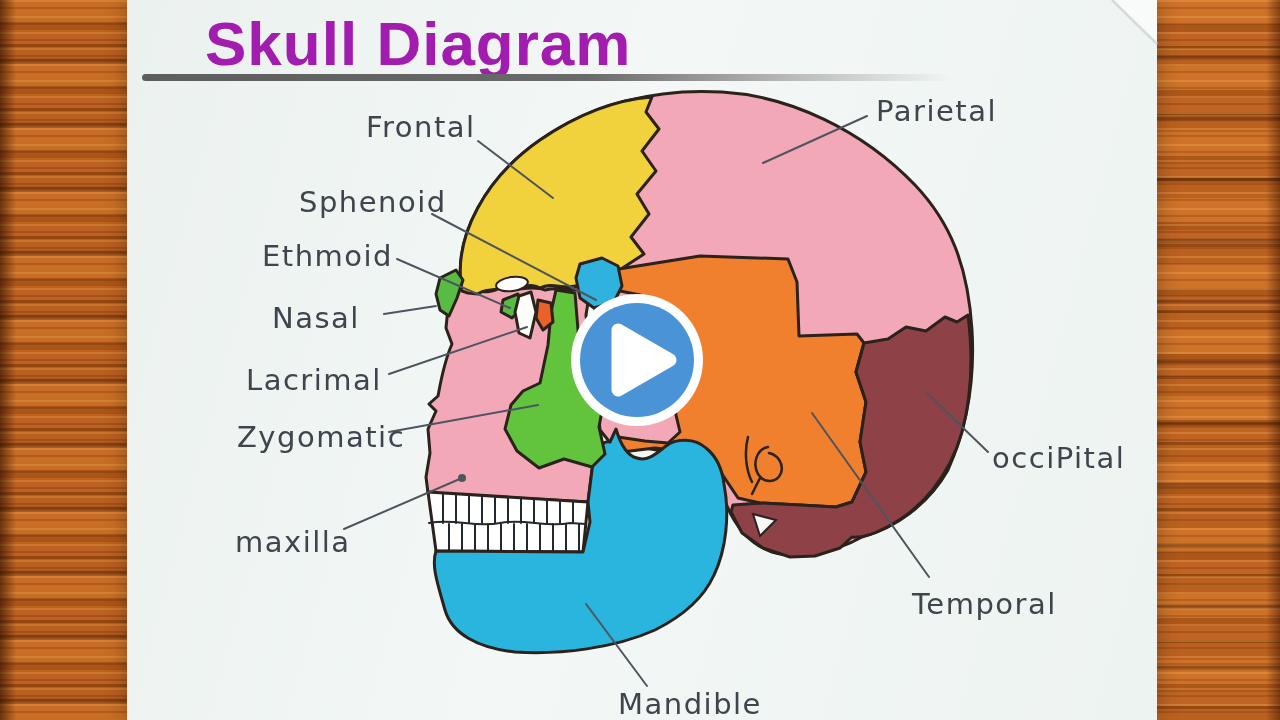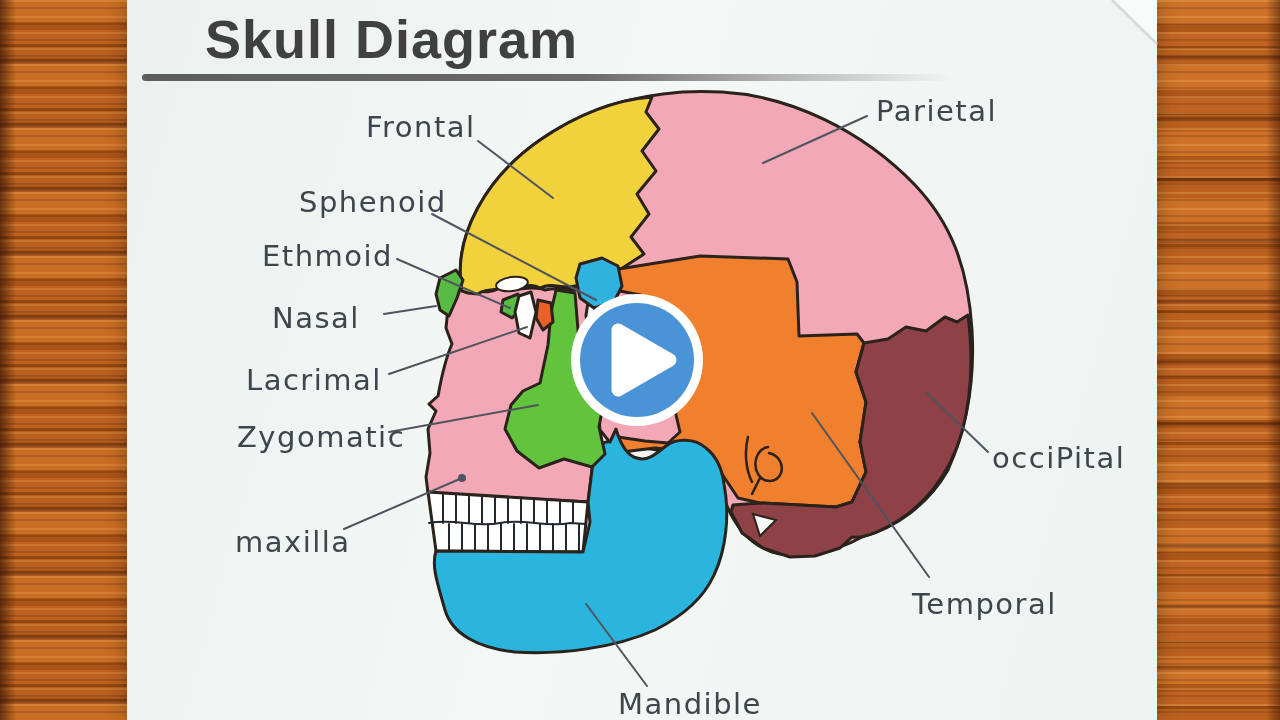--- a/index.html
+++ b/index.html
@@ -29,22 +29,22 @@
   }
   
   .paper{
     position:absolute;left:127px;top:0;width:1030px;height:720px;
     background:linear-gradient(105deg,#ebf1ef 0%,#f3f8f6 45%,#edf3f1 100%);
     box-shadow:0 0 20px rgba(0,0,0,.30);
   }
   
   .title{
     position:absolute;left:205px;top:8px;
-    font-size:54px;font-weight:700;letter-spacing:1px;
-    color:#404040;
+    font-size:62px;font-weight:700;letter-spacing:1px;
+    color:#a21caf;
     font-family:"Liberation Sans",sans-serif;
   }
   .title-underline{
     position:absolute;left:142px;top:74px;width:810px;height:7px;border-radius:4px;
     background:linear-gradient(90deg,#5d5d5d 0%,#6a6a6a 55%,#b3b3b3 78%,rgba(200,200,200,0) 100%);
   }
   
   svg.diagram{position:absolute;left:0;top:0;}
   .bone{stroke:#2a221b;stroke-width:3;stroke-linejoin:round;stroke-linecap:round;}
   .detail{stroke:#2a221b;stroke-width:2.5;fill:none;stroke-linecap:round;}

